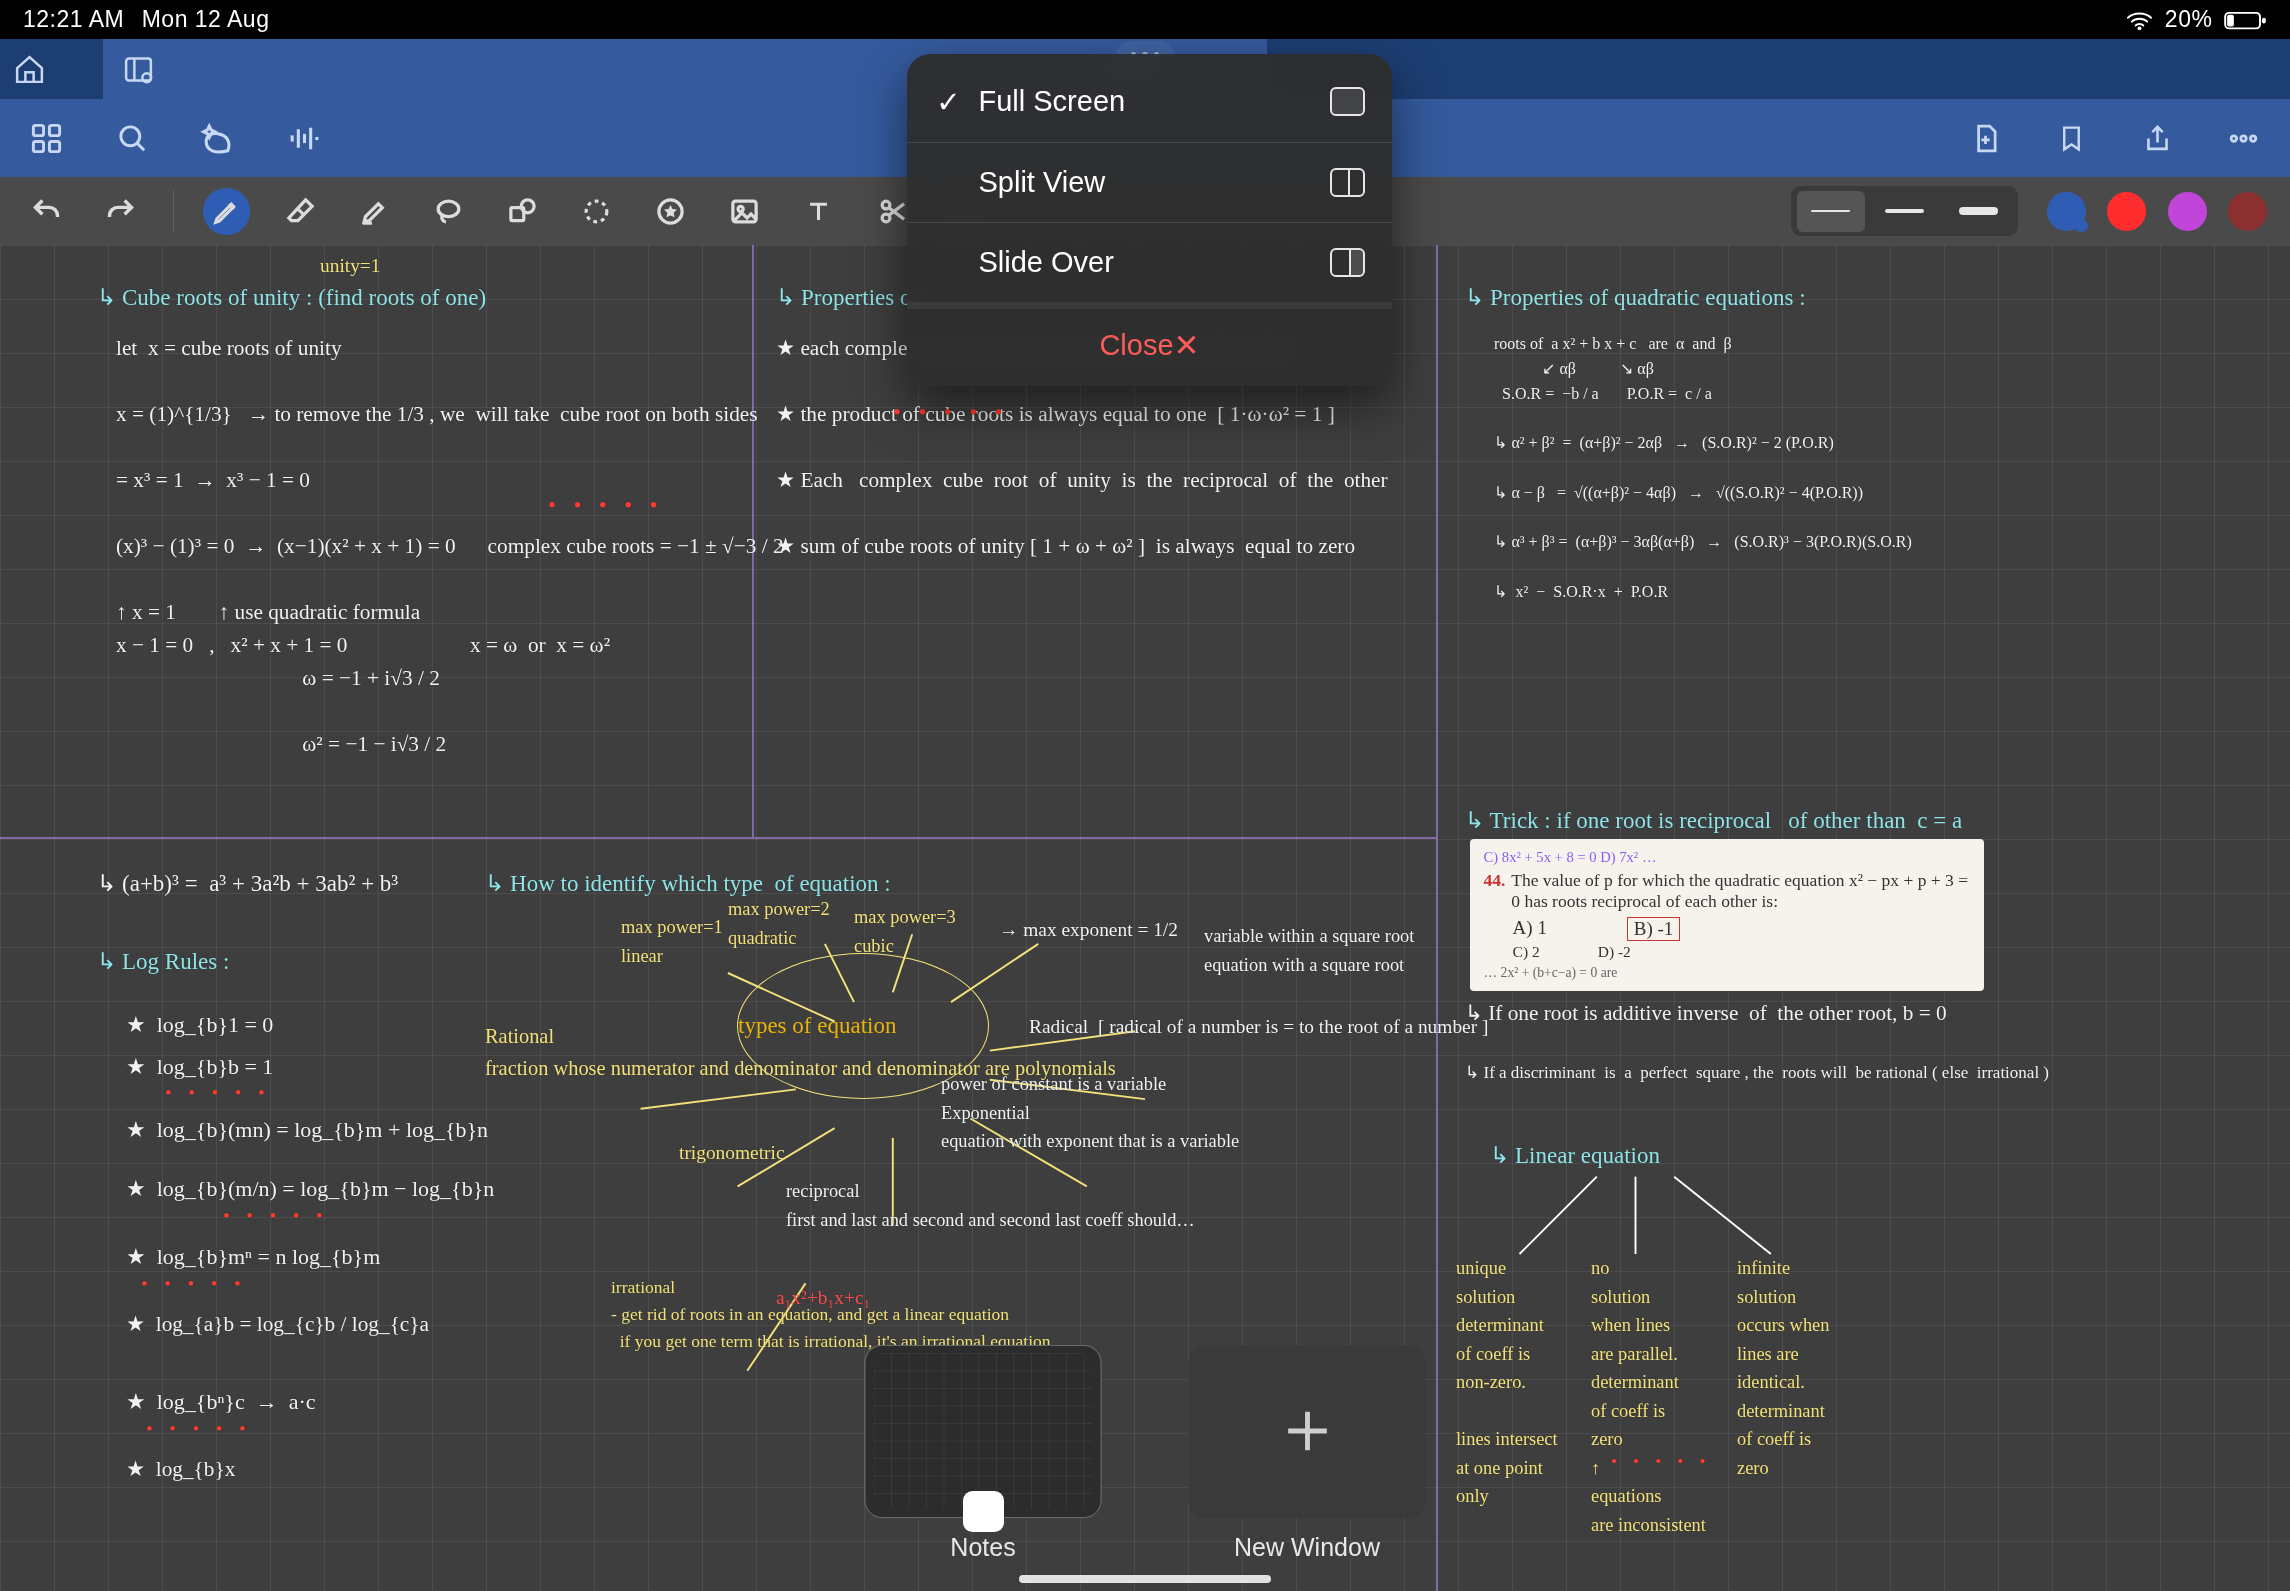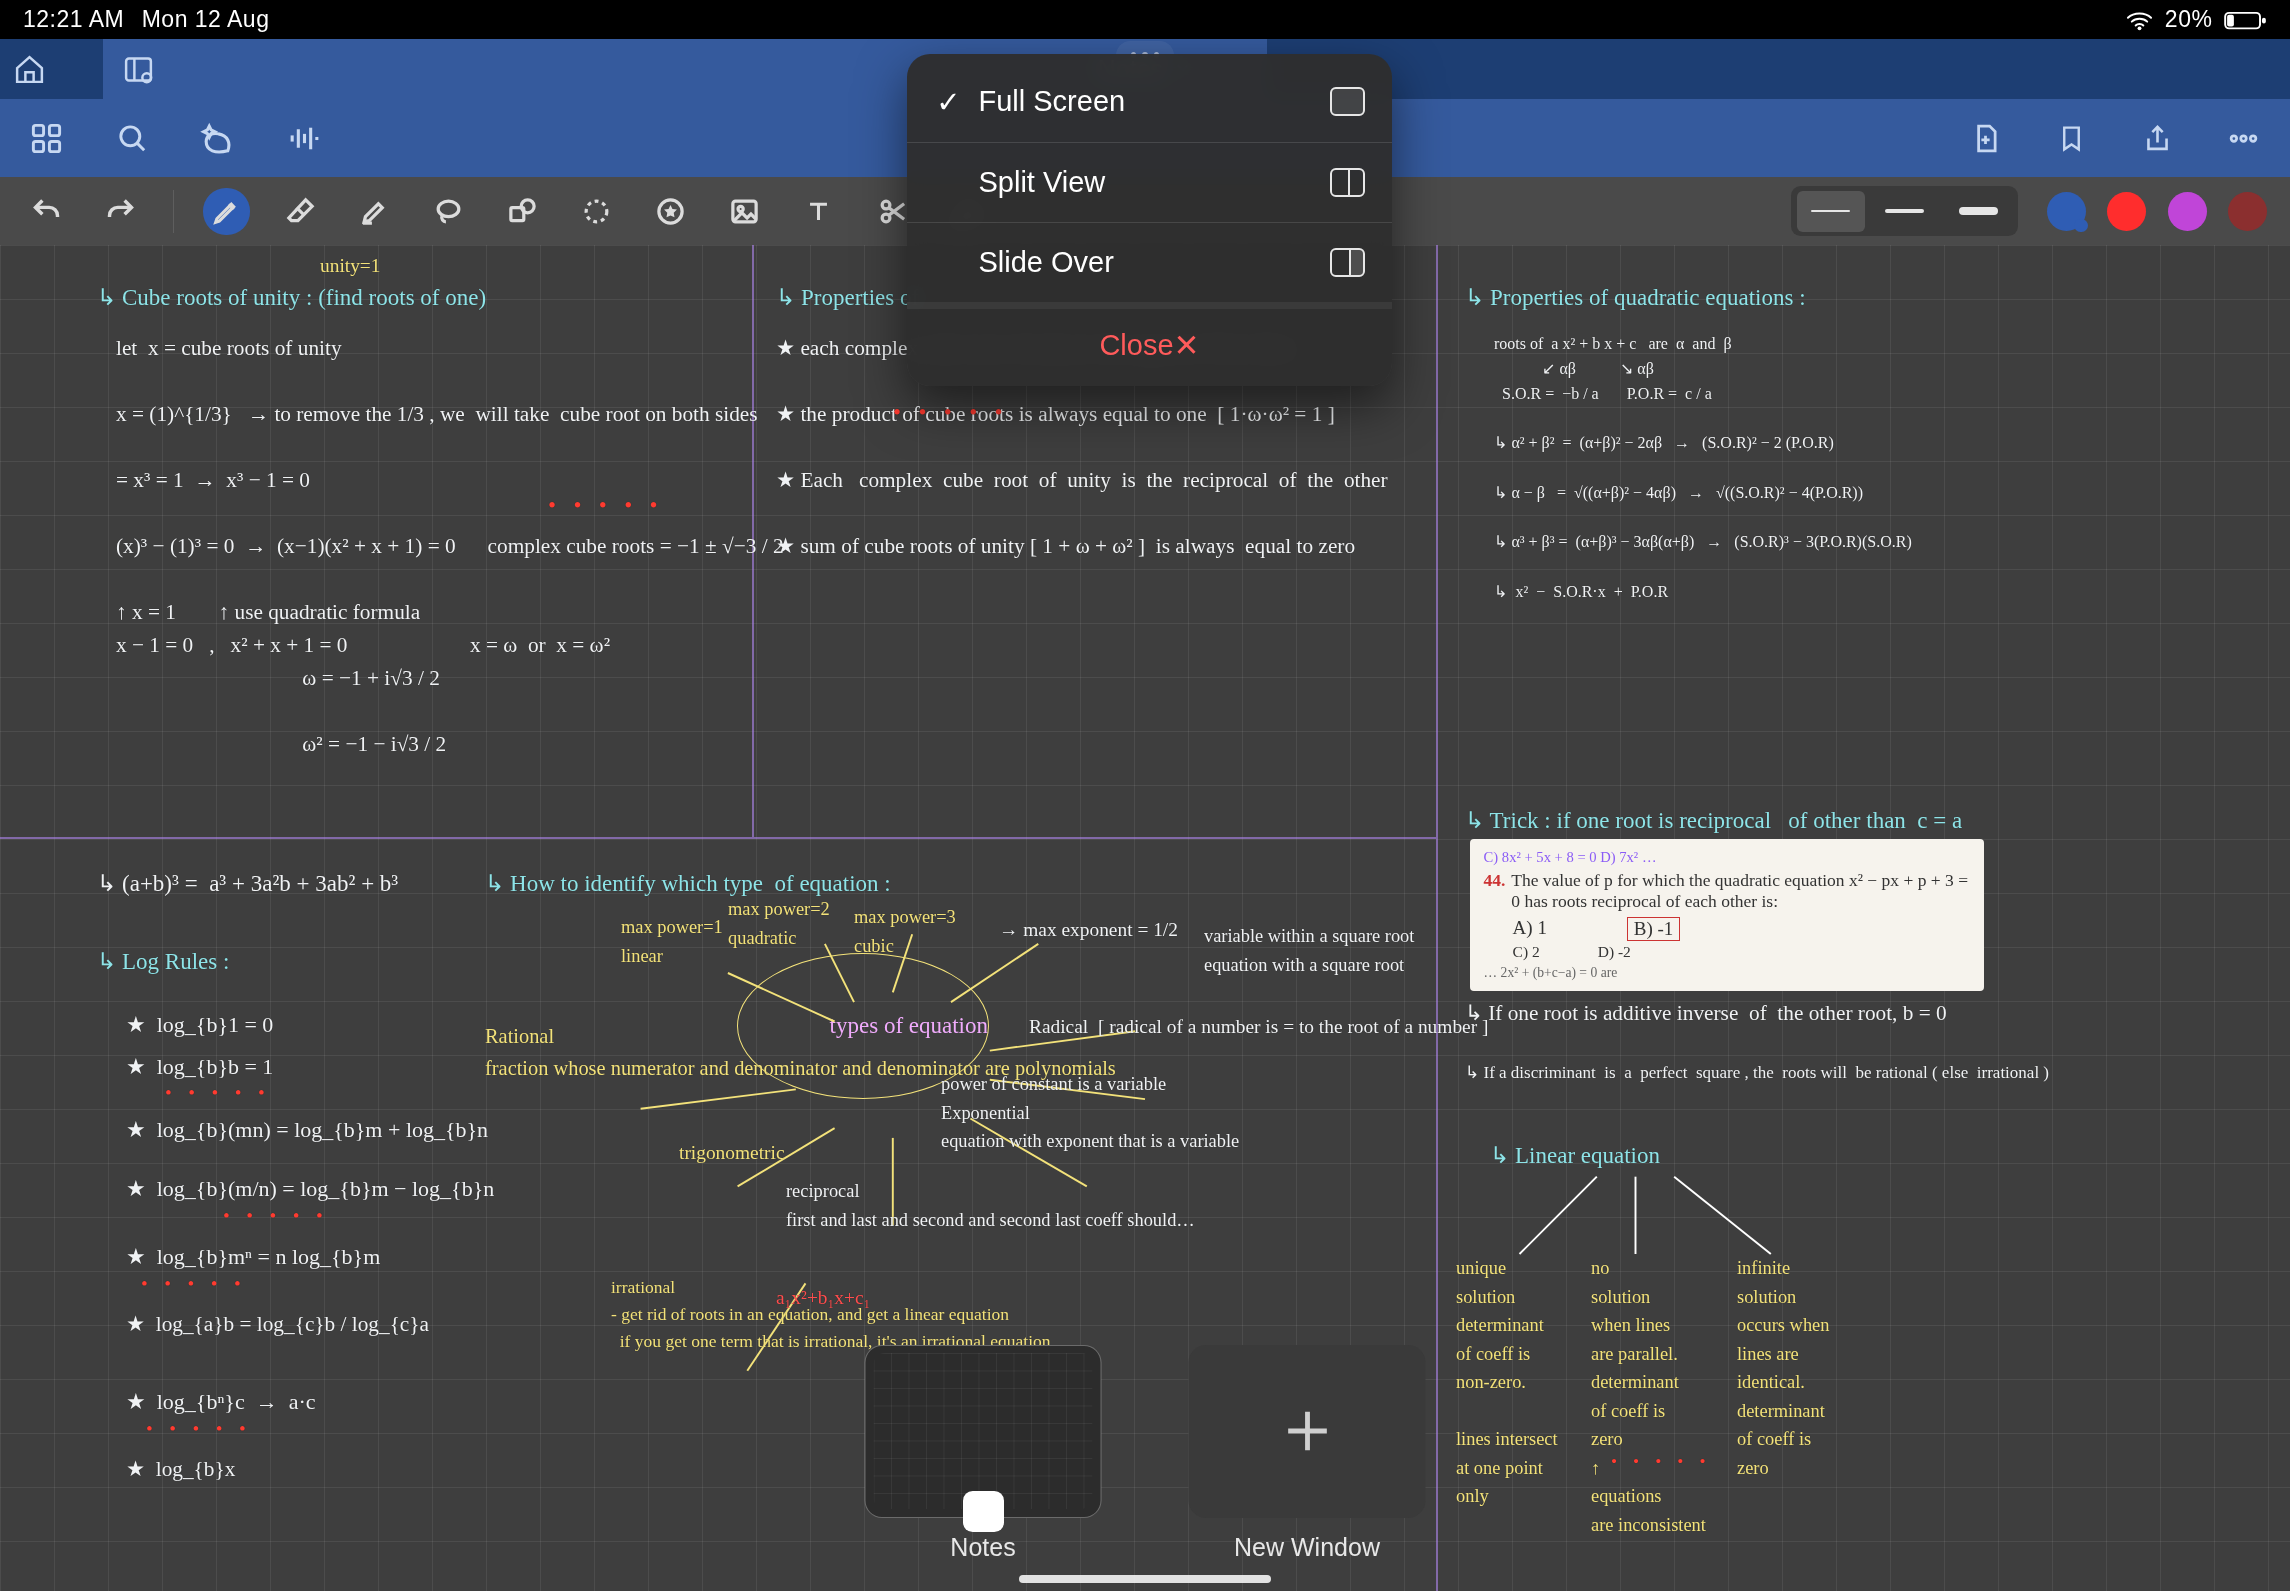--- a/index.html
+++ b/index.html
@@ -57,21 +57,21 @@
     background-size: 54px 54px; }
   .purple-v { position:absolute; top:0; bottom:0; width:1.9px; background: rgba(186,140,255,.55); }
   .purple-h { position:absolute; left:0; right:0; height:1.9px; background: rgba(186,140,255,.55); }
 
   
   .hw { position:absolute; font-family: "Segoe Script","Comic Sans MS","Bradley Hand",cursive; white-space: pre; line-height: 1.55; font-size: 23px; text-shadow: 0 0 1px rgba(0,0,0,.4); }
   .c-white { color: #f0f2f4; } .c-cyan { color: #8ee4e8; } .c-red { color: #ff4d4d; } .c-yel { color: #f3e27a; }
   .red-dots { color:#ff3b30; letter-spacing:5.8px; }
 
   
-  .oval { position:absolute; width:252px; height:146px; border:1.9px solid #f3e27a; border-radius:50%; display:flex; align-items:center; justify-content:flex-end; text-align:center; font-family:"Segoe Script",cursive; color:#f0abfc; font-size:23px; }
+  .oval { position:absolute; width:252px; height:146px; border:1.9px solid #f3e27a; border-radius:50%; display:flex; align-items:center; justify-content:flex-start; text-align:center; font-family:"Segoe Script",cursive; color:#eab308; font-size:23px; }
 
   .screenshot-clip { position:absolute; background:#f6f3ed; color:#333; font-family: "Times New Roman", serif; font-size: 17.5px; padding:9.7px 13.6px; border-radius:3.9px; width:514px; }
   .screenshot-clip .qred { color:#c33; font-weight:bold; }
 
   
   .popover { position:absolute; top: -5.8px; left: 907px; width: 485px; background: rgba(46,46,46,.96); backdrop-filter: blur(9.7px); border-radius: 23px; padding: 7.8px 0 3.9px; font-size: 29px; box-shadow: 0 19.4px 49px rgba(0,0,0,.5); overflow:hidden; z-index: 50; }
   .popover .row { display:flex; align-items:center; height: 80px; padding: 0 27px; justify-content:space-between; }
   .popover .row + .row { border-top: 1px solid rgba(255,255,255,.12); }
   .popover .check { width: 29px; text-align:center; margin-right: 9.7px; }
   .popover .left { display:flex; align-items:center; gap: 5.8px; color:#fff; }

